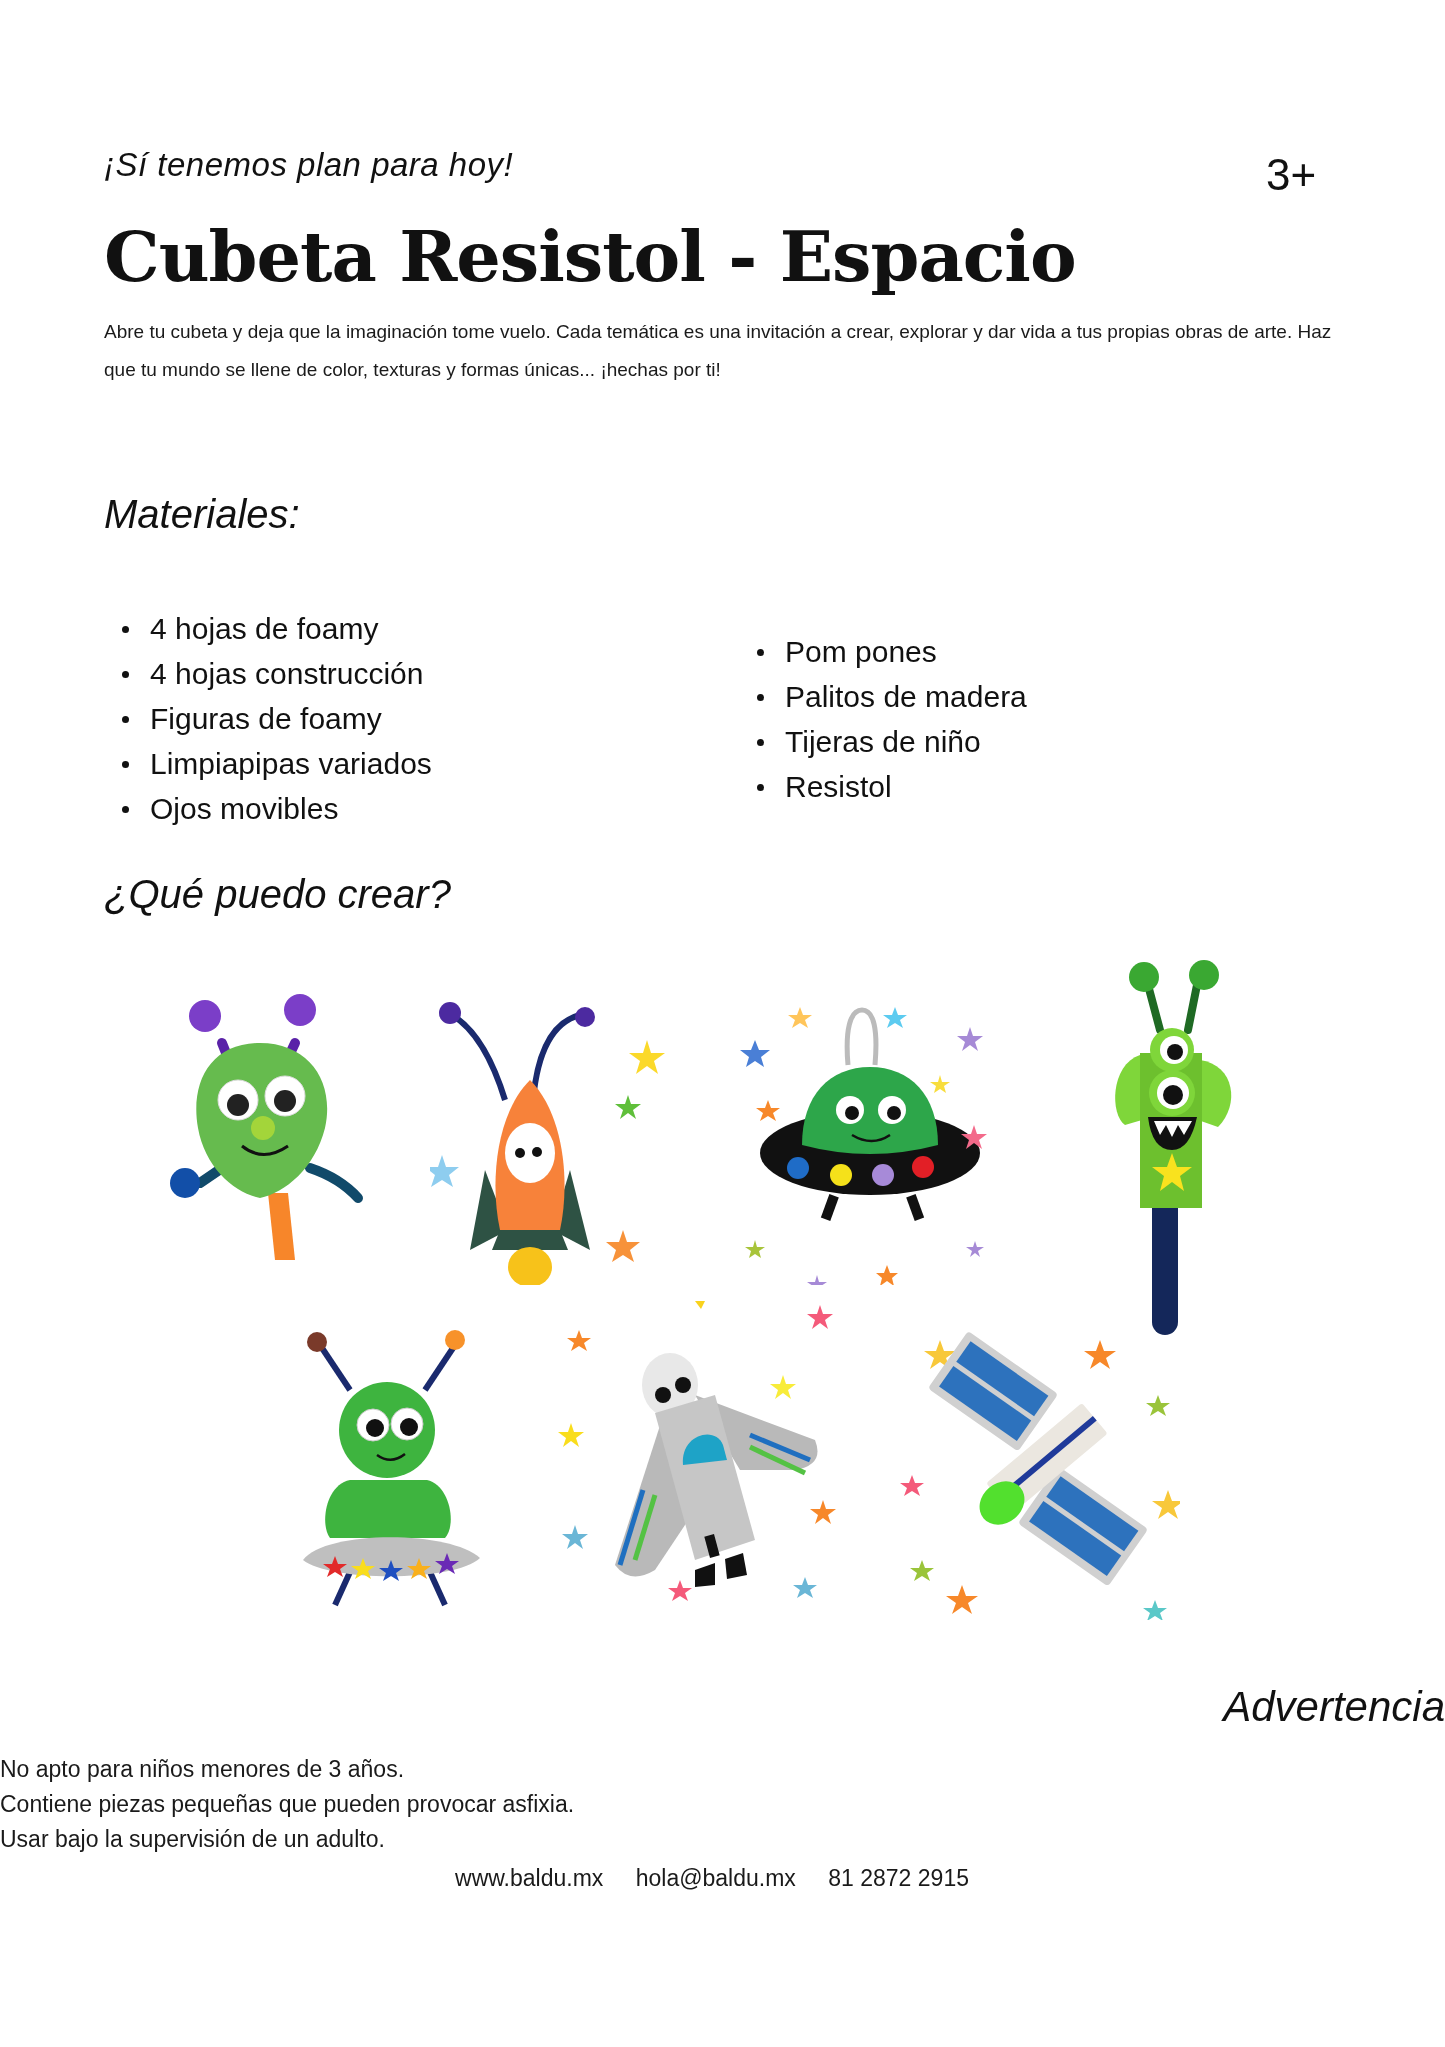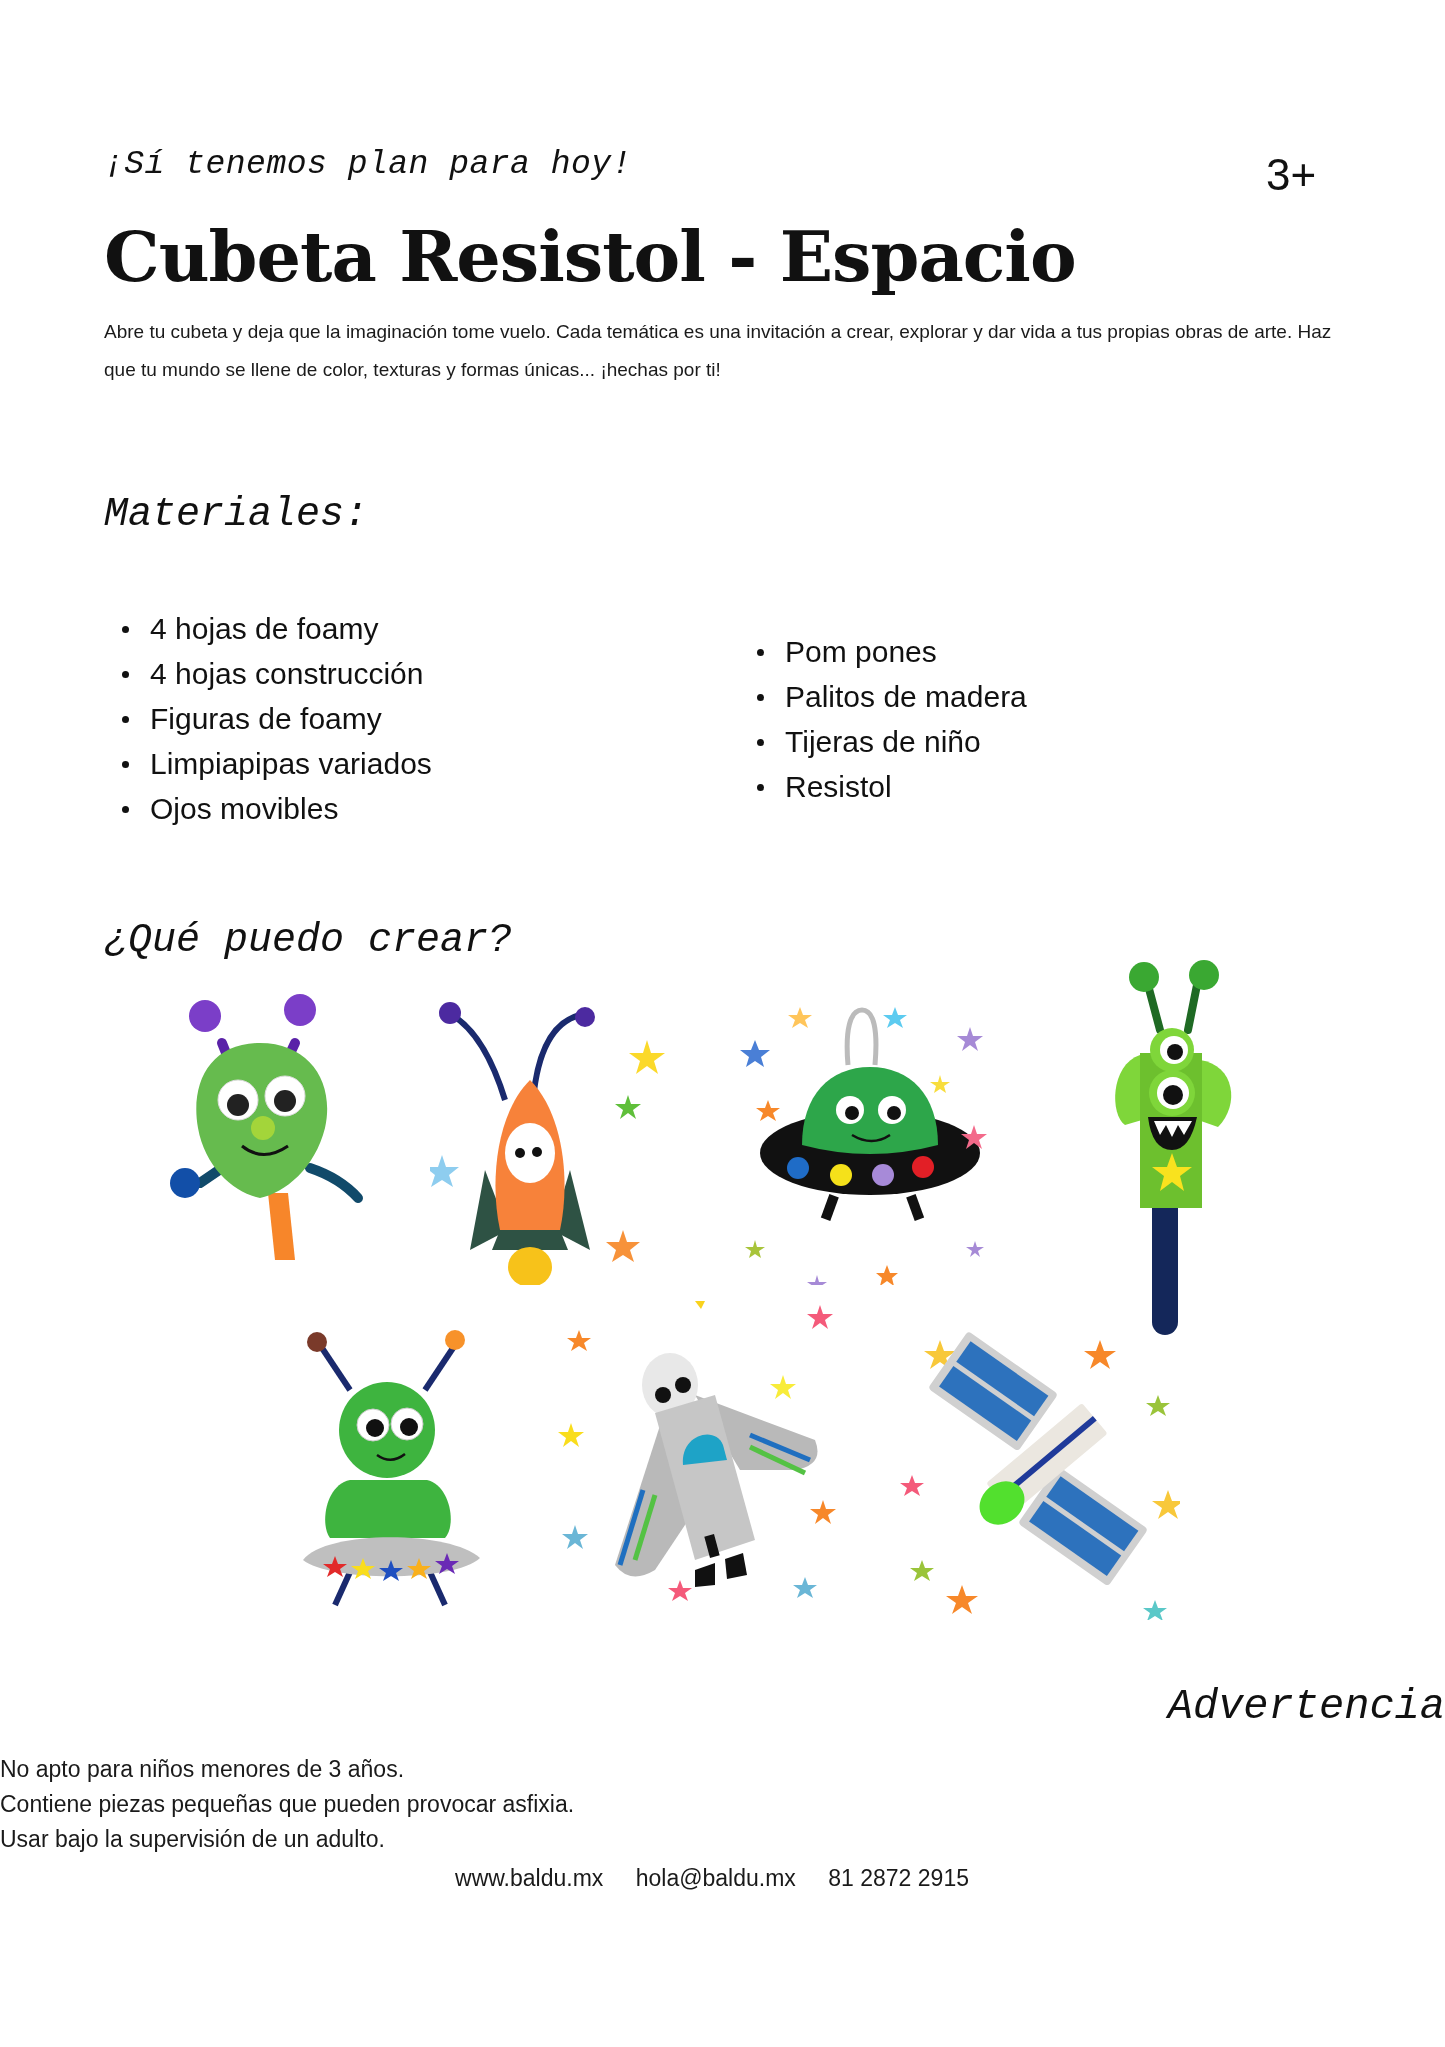--- a/index.html
+++ b/index.html
@@ -1,25 +1,25 @@
 <!DOCTYPE html>
 <html><head>
 <meta charset="utf-8">
 <style>
   html, body { margin: 0; padding: 0; background: #ffffff; }
   body { width: 1445px; height: 2047px; position: relative; overflow: hidden; color: #111; font-family: "Liberation Sans", sans-serif; }
   .abs { position: absolute; }
-  .script { font-family: Liberation Mono, monospace; font-style: italic; font-weight: normal; color: #111; }
+  .script { font-family: Liberation Sans, sans-serif; font-style: italic; font-weight: normal; color: #111; }
   .tagline { left: 104px; top: 146px; font-size: 33px; letter-spacing: 0.5px; }
   .age { left: 1266px; top: 150px; font-size: 44px; font-family: "Liberation Sans", sans-serif; }
   .title { left: 104px; top: 222px; font-size: 70px; font-family: "DejaVu Serif", serif; font-weight: bold; letter-spacing: -1px; margin: 0; line-height: 1; }
   .intro { left: 104px; top: 313px; width: 1230px; font-size: 19px; line-height: 38px; color: #1a1a1a; margin: 0; }
   .section-h { font-size: 40px; }
   .materials-h { left: 104px; top: 492px; }
-  .create-h { left: 104px; top: 918px; }
+  .create-h { left: 104px; top: 872px; }
   ul.mat { list-style: none; margin: 0; padding: 0; font-size: 30px; }
   ul.mat li { height: 45px; line-height: 45px; position: relative; padding-left: 30px; }
   ul.mat li::before { content: ""; position: absolute; left: 2px; top: 20px; width: 7px; height: 7px; border-radius: 50%; background: #111; }
   .mat-left { left: 120px; top: 606px; }
   .mat-right { left: 755px; top: 629px; }
   .craft { position: absolute; }
   .warn-h { left: 0; width: 1445px; top: 1683px; text-align: right; font-size: 42px; }
   .warn-lines { left: 0; width: 1300px; top: 1752px; font-size: 23px; line-height: 35px; color: #1a1a1a; }
   .contacts { left: 0; width: 1424px; top: 1865px; text-align: center; font-size: 23px; color: #1a1a1a; }
   .contacts span { margin: 0 13px; }

